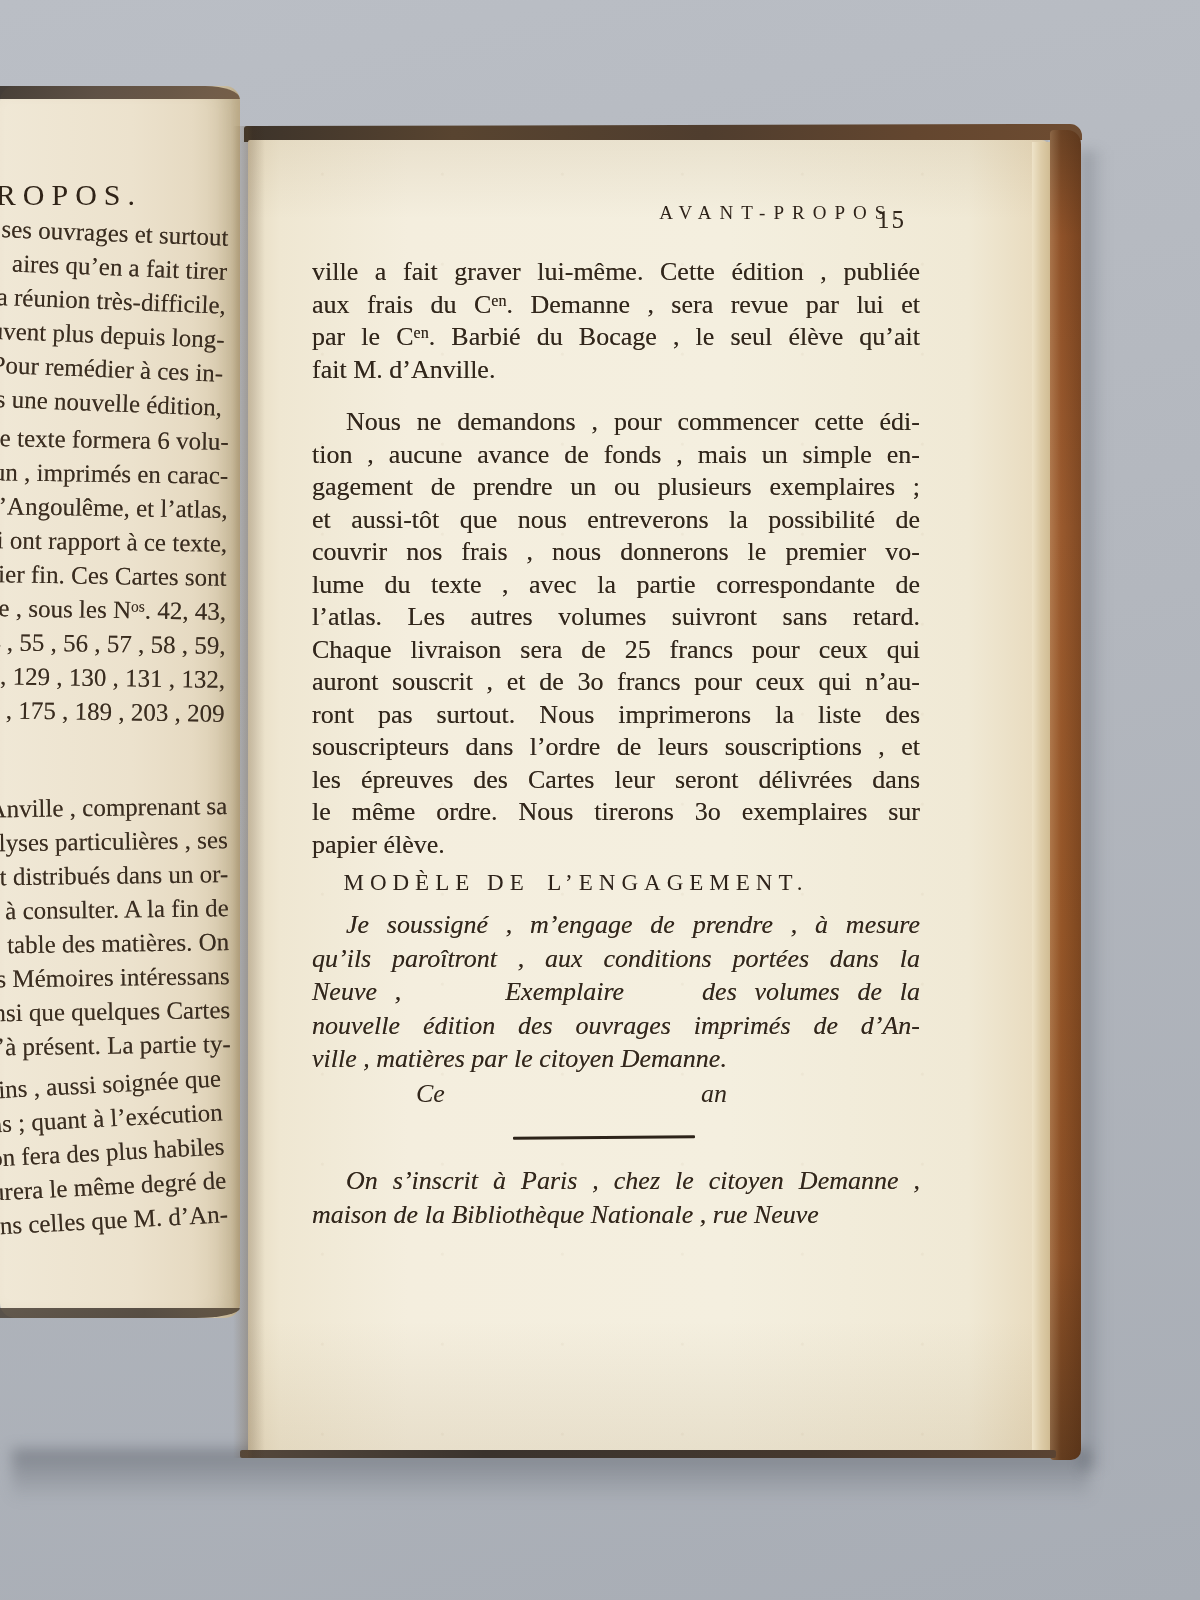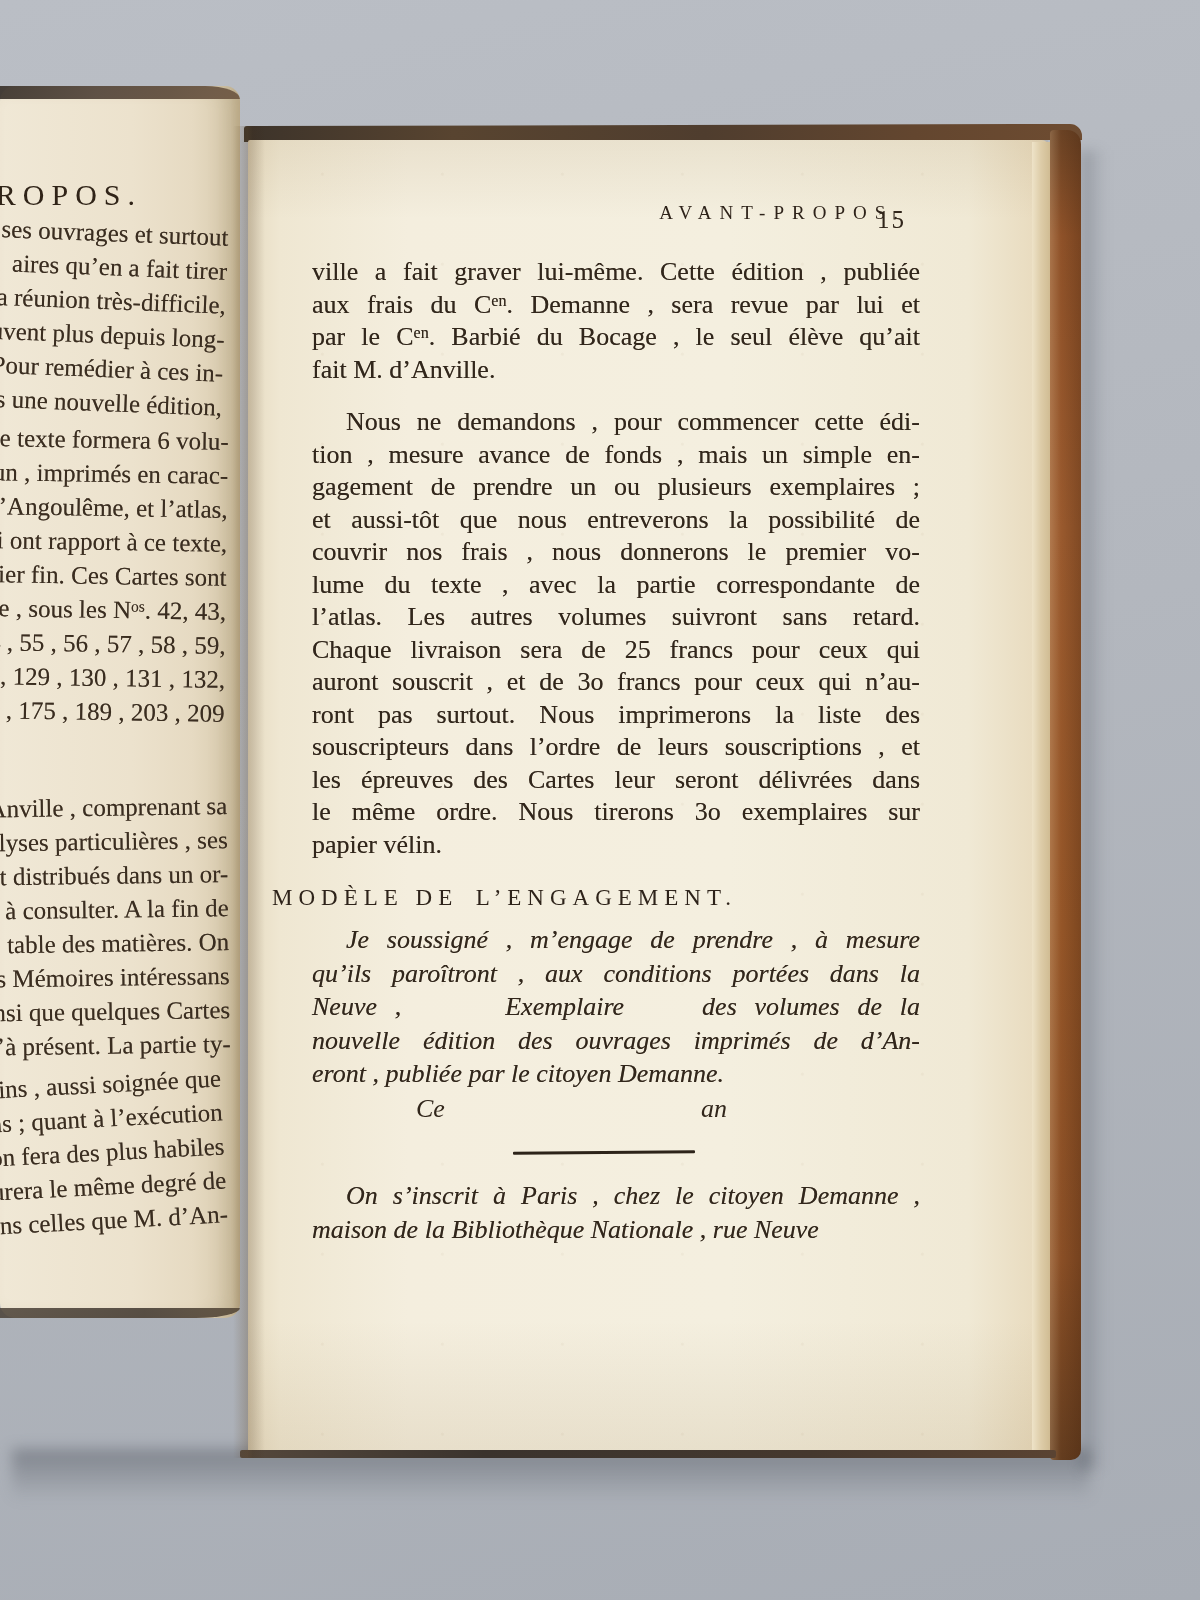--- a/index.html
+++ b/index.html
@@ -76,21 +76,21 @@
   .rp-text{position:absolute;left:64px;top:62px;width:608px;color:#31261b;font-size:26px;}
   .rp-text .lt{text-shadow:0 0 .4px rgba(49,38,27,.55);}
   .headrow{position:relative;height:44px;margin-bottom:10px;}
   .rp-header{text-align:right;font-size:19px;letter-spacing:8px;color:#2e231a;
     transform:translateX(-14px);}
   .rp-pagenum{position:absolute;right:14px;top:4px;font-size:25px;letter-spacing:2px;}
   .para .line{line-height:32.5px;text-align:justify;text-align-last:justify;}
   .para .line.last{text-align-last:left;}
   .para.indent .line.first{text-indent:34px;}
   .p2{margin-top:20px;}
-  .rp-heading{margin-top:24px;font-size:23px;letter-spacing:6px;text-align:left;
+  .rp-heading{margin-top:9px;font-size:23px;letter-spacing:6px;text-align:center;
     color:#2e231a;transform:translateX(-40px);white-space:nowrap;}
   .engagement{margin-top:12px;font-style:italic;}
   .engagement .line{line-height:33.5px;}
   .ce-an{display:flex;justify-content:space-between;padding:0 193px 0 104px;
     font-style:italic;line-height:33px;margin-top:1px;}
   .rule{width:182px;height:3px;background:#2c2319;margin:26px 0 0 201px;
     transform:rotate(-.5deg);border-radius:1px;}
   .footer{margin-top:25px;font-style:italic;}
   .footer .line{line-height:34px;text-align:justify;text-align-last:justify;}
   sup{font-size:.62em;line-height:0;vertical-align:.45em;letter-spacing:0;text-align:right;}
@@ -211,41 +211,41 @@
         <div class="rp-pagenum">15</div>
       </div>
       <div class="para p1">
           <div class="line first"><span class="lt">ville a fait graver lui-même. Cette édition , publiée</span></div>
           <div class="line"><span class="lt">aux frais du C<sup>en</sup>. Demanne , sera revue par lui et</span></div>
           <div class="line"><span class="lt">par le C<sup>en</sup>. Barbié du Bocage , le seul élève qu’ait</span></div>
           <div class="line last"><span class="lt">fait M. d’Anville.</span></div>
         </div>
       <div class="para p2 indent">
           <div class="line first"><span class="lt">Nous ne demandons , pour commencer cette édi-</span></div>
-          <div class="line"><span class="lt">tion , mesure avance de fonds , mais un simple en-</span></div>
+          <div class="line"><span class="lt">tion , aucune avance de fonds , mais un simple en-</span></div>
           <div class="line"><span class="lt">gagement de prendre un ou plusieurs exemplaires ;</span></div>
           <div class="line"><span class="lt">et aussi-tôt que nous entreverons la possibilité de</span></div>
           <div class="line"><span class="lt">couvrir nos frais , nous donnerons le premier vo-</span></div>
           <div class="line"><span class="lt">lume du texte , avec la partie correspondante de</span></div>
           <div class="line"><span class="lt">l’atlas. Les autres volumes suivront sans retard.</span></div>
           <div class="line"><span class="lt">Chaque livraison sera de 25 francs pour ceux qui</span></div>
           <div class="line"><span class="lt">auront souscrit , et de 3o francs pour ceux qui n’au-</span></div>
           <div class="line"><span class="lt">ront pas surtout. Nous imprimerons la liste des</span></div>
           <div class="line"><span class="lt">souscripteurs dans l’ordre de leurs souscriptions , et</span></div>
           <div class="line"><span class="lt">les épreuves des Cartes leur seront délivrées dans</span></div>
           <div class="line"><span class="lt">le même ordre. Nous tirerons 3o exemplaires sur</span></div>
-          <div class="line last"><span class="lt">papier vélin.</span></div>
+          <div class="line last"><span class="lt">papier élève.</span></div>
         </div>
       <div class="rp-heading">MODÈLE DE L’ENGAGEMENT.</div>
       <div class="para engagement indent">
           <div class="line first"><span class="lt">Je soussigné , m’engage de prendre , à mesure</span></div>
           <div class="line"><span class="lt">qu’ils paroîtront , aux conditions portées dans la</span></div>
           <div class="line"><span class="lt">Neuve ,    Exemplaire   des volumes de la</span></div>
           <div class="line"><span class="lt">nouvelle édition des ouvrages imprimés de d’An-</span></div>
-          <div class="line last"><span class="lt">eront , publiée par le citoyen Demanne.</span></div>
+          <div class="line last"><span class="lt">ville , matières par le citoyen Demanne.</span></div>
         </div>
       <div class="ce-an">
         <span>Ce</span>
         <span>an</span>
       </div>
       <div class="rule"></div>
       <div class="para footer indent">
           <div class="line first"><span class="lt">On s’inscrit à Paris , chez le citoyen Demanne ,</span></div>
           <div class="line last"><span class="lt">maison de la Bibliothèque Nationale , rue Neuve</span></div>
         </div>

